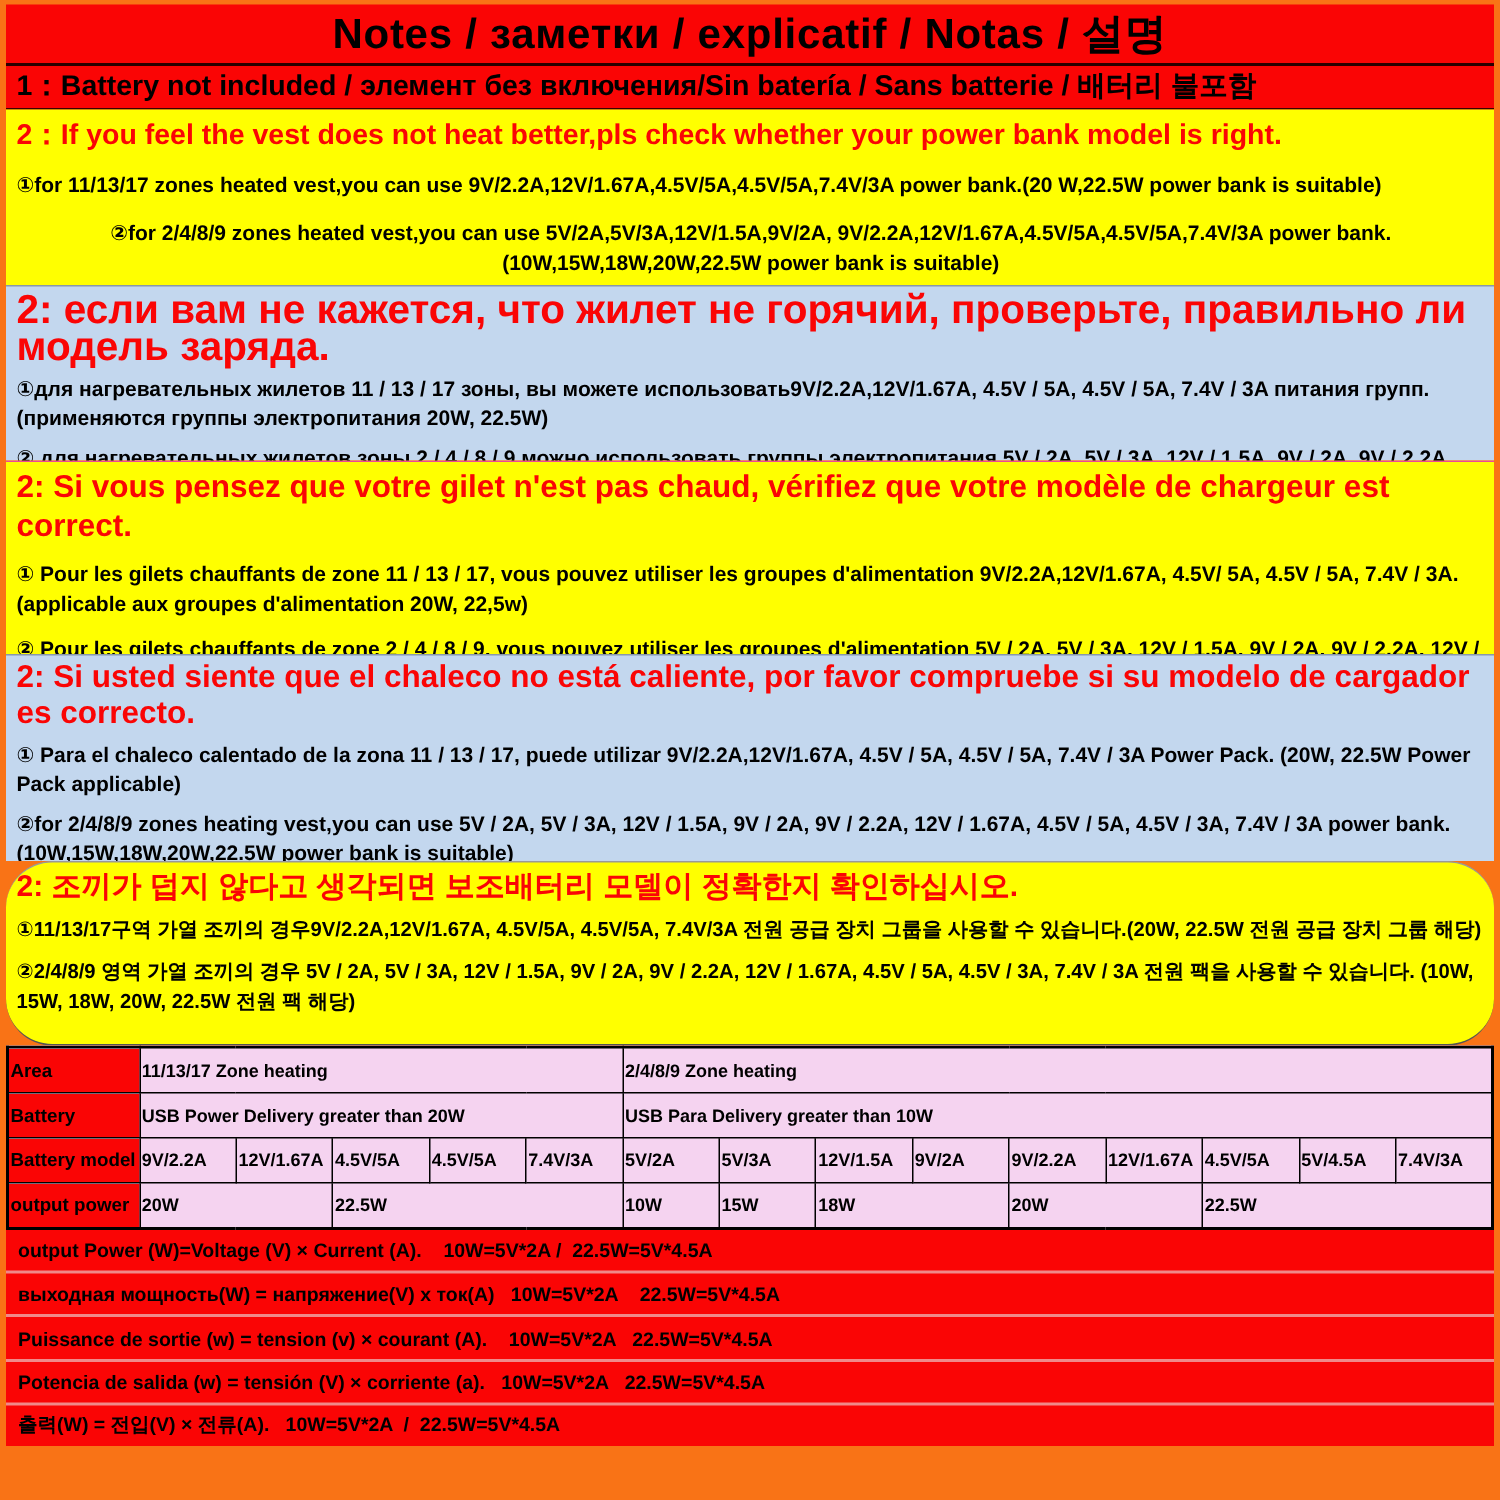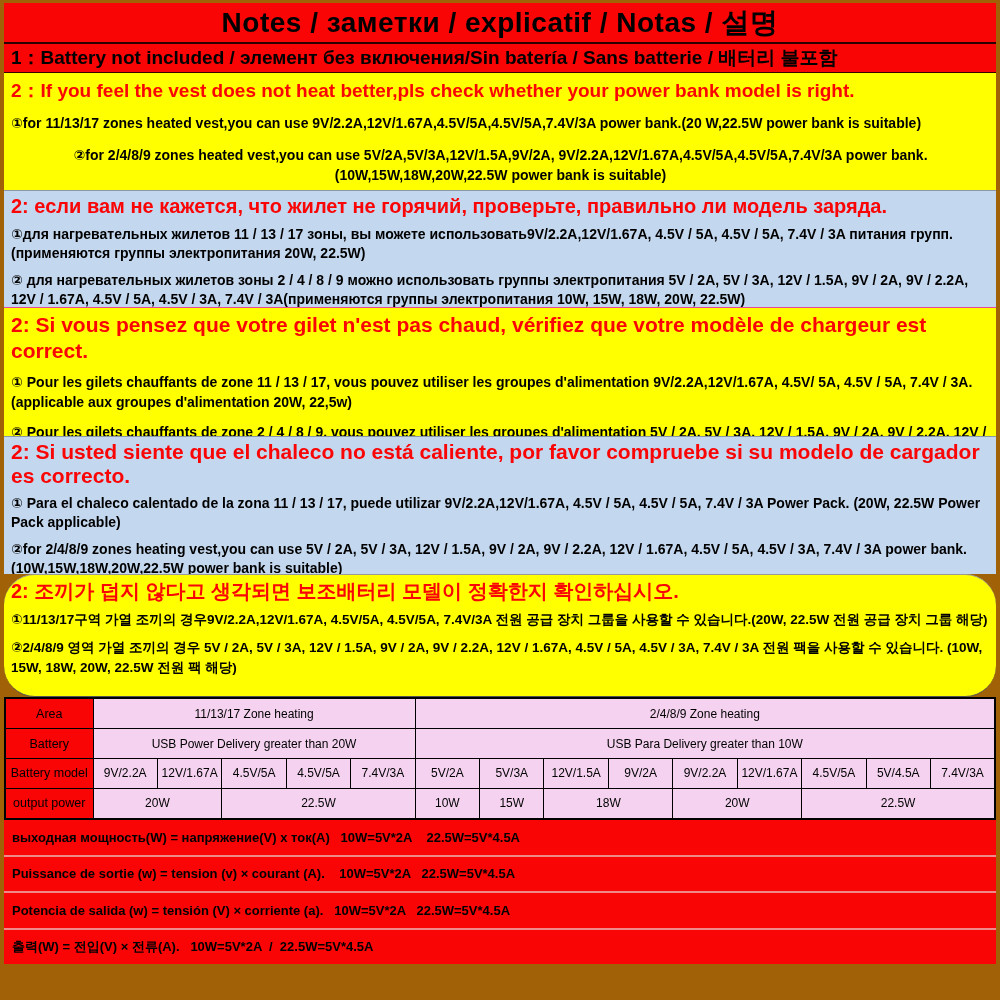--- a/index.html
+++ b/index.html
@@ -1,18 +1,18 @@
 <!DOCTYPE html>
 <html><head>
 <meta charset="utf-8">
 <style>
   * { margin: 0; padding: 0; box-sizing: border-box; }
   html, body { background: #ffffff; }
   body { font-family: "Liberation Sans", "DejaVu Sans", sans-serif; font-weight: 700; color: #000; }
-  .page { position: relative; width: 1000px; height: 1000px; background: #a16207; overflow: hidden; }
+  .page { position: relative; width: 1000px; height: 1000px; background: #f97316; overflow: hidden; }
   .content { position: absolute; left: 4px; top: 3px; width: 992px; }
 
   .band { width: 100%; overflow: hidden; }
 
   .title-band { height: 41px; background: #fa0505; border-bottom: 2px solid #2a0000; text-align: center; }
   .title-band .t { line-height: 39px; font-size: 28px; color: #000; letter-spacing: 0.5px; }
 
   .note1-band { height: 29px; background: #fa0505; border-bottom: 1px solid #3a0000; }
   .note1-band .t { line-height: 28px; font-size: 19px; padding-left: 7px; color: #000; }
 
@@ -22,21 +22,21 @@
   .sec .heading { color: #fa0505; }
   .sec .para { color: #000; }
 
   .sec-en { height: 117px; padding-top: 6px; }
   .sec-en .heading { font-size: 19px; line-height: 24px; }
   .sec-en .para { font-size: 14px; line-height: 20px; }
   .sec-en .p1 { margin-top: 10px; }
   .sec-en .p2 { margin-top: 12px; text-align: center; }
 
   .sec-ru { height: 117px; padding-top: 3px; border-top: 1px solid #8898a8; }
-  .sec-ru .heading { font-size: 20px; line-height: 25px; }
+  .sec-ru .heading { font-size: 27px; line-height: 25px; }
   .sec-ru .para { font-size: 14px; line-height: 19px; }
   .sec-ru .p1 { margin-top: 6px; }
   .sec-ru .p2 { margin-top: 8px; }
 
   .sec-fr { height: 129px; padding-top: 4px; border-top: 1px solid #ec4899; }
   .sec-fr .heading { font-size: 21px; line-height: 26px; }
   .sec-fr .para { font-size: 14px; line-height: 20px; }
   .sec-fr .p1 { margin-top: 8px; }
   .sec-fr .p2 { margin-top: 10px; }
 
@@ -50,22 +50,22 @@
   .sec-ko .heading { font-size: 20px; line-height: 26px; }
   .sec-ko .para { font-size: 13.5px; line-height: 20px; }
   .sec-ko .p1 { margin-top: 6px; }
   .sec-ko .p2 { margin-top: 8px; }
 
   .pink-header { height: 28px; background: #f5d3f0; text-align: center; }
   .pink-header .t { line-height: 28px; font-size: 16.5px; color: #fa0505; }
 
   .table-band { height: 123px; background: #f5d3f0; }
   table.spec { width: 100%; height: 123px; border-collapse: collapse; table-layout: fixed; }
-  table.spec td { border: 1px solid #000; text-align: center; vertical-align: middle;
-                  font-size: 12px; font-weight: 400; color: #000; overflow: hidden; padding: 0 1px; }
+  table.spec td { border: 1px solid #000; vertical-align: middle;
+                  font-size: 12px; font-weight: 700; color: #000; overflow: hidden; padding: 0 1px; }
   table.spec td.rowhead { background: #fa0505; font-size: 12.5px; }
   table.spec { border: 2px solid #000; }
 
   .formulas { height: 144px; background: #fa0505; display: flex; flex-direction: column; }
   .formula-row { flex: 1; display: flex; align-items: center; padding-left: 8px;
                  font-size: 13px; color: #000; white-space: pre-wrap; }
   .formula-row + .formula-row { border-top: 2px solid #f08a8a; }
 </style>
 </head>
 <body>
@@ -167,20 +167,21 @@
             <td colspan="1">15W</td>
             <td colspan="2">18W</td>
             <td colspan="2">20W</td>
             <td colspan="3">22.5W</td>
           </tr>
         </tbody>
       </table>
     </div>
 
     <div class="band formulas">
+      <div class="formula-row">output Power (W)=Voltage (V) × Current (A).    10W=5V*2A /  22.5W=5V*4.5A</div>
       <div class="formula-row">выходная мощность(W) = напряжение(V) x ток(A)   10W=5V*2A    22.5W=5V*4.5A</div>
       <div class="formula-row">Puissance de sortie (w) = tension (v) × courant (A).    10W=5V*2A   22.5W=5V*4.5A</div>
       <div class="formula-row">Potencia de salida (w) = tensión (V) × corriente (a).   10W=5V*2A   22.5W=5V*4.5A</div>
       <div class="formula-row">출력(W) = 전입(V) × 전류(A).   10W=5V*2A  /  22.5W=5V*4.5A</div>
     </div>
 
   </div>
 </div>
 
 </body></html>

